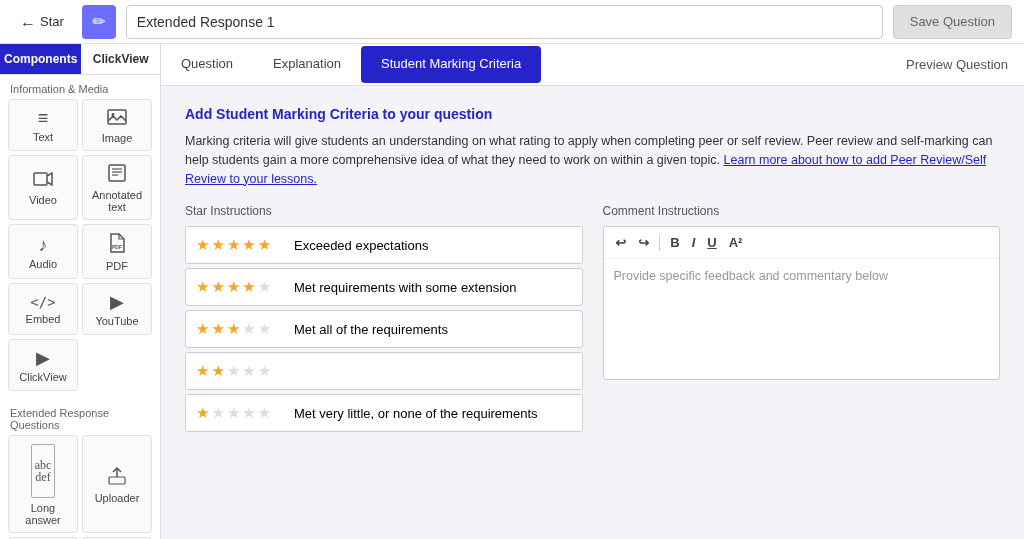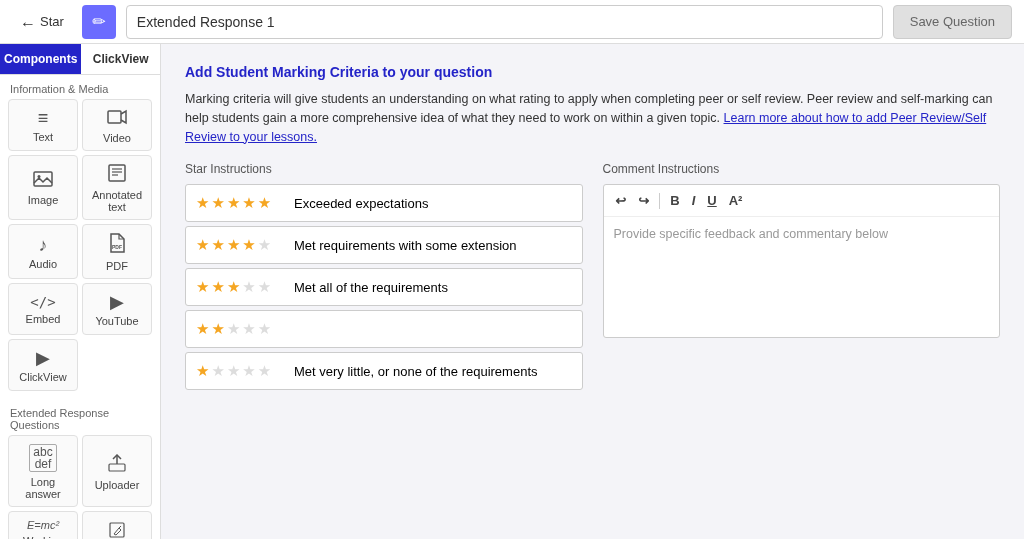--- a/index.html
+++ b/index.html
@@ -123,36 +123,36 @@
     </div>
 
     <div class="sidebar-section-title">Information &amp; Media</div>
     <div class="sidebar-grid">
       <div class="sidebar-item">
         <span class="sidebar-item-icon">≡</span>
         <span>Text</span>
       </div>
       <div class="sidebar-item">
         <span class="sidebar-item-icon">
-          <svg width="20" height="16" viewBox="0 0 20 16" fill="none">
-            <rect x="1" y="2" width="13" height="12" rx="1" stroke="#555" stroke-width="1.5" fill="none"></rect>
-            <polyline points="14,5 19,2 19,14 14,11" stroke="#555" stroke-width="1.5" fill="none"></polyline>
-          </svg>
-        </span>
-        <span>Video</span>
-      </div>
-      <div class="sidebar-item">
-        <span class="sidebar-item-icon">
           <svg width="20" height="16" viewBox="0 0 20 16" fill="none" xmlns="http://www.w3.org/2000/svg">
             <rect x="1" y="1" width="18" height="14" rx="1" stroke="#555" stroke-width="1.5" fill="none"></rect>
             <circle cx="6" cy="5.5" r="1.5" fill="#555"></circle>
             <polyline points="1,12 6,7 10,11 14,7 19,12" stroke="#555" stroke-width="1.5" fill="none"></polyline>
           </svg>
         </span>
         <span>Image</span>
+      </div>
+      <div class="sidebar-item">
+        <span class="sidebar-item-icon">
+          <svg width="20" height="16" viewBox="0 0 20 16" fill="none">
+            <rect x="1" y="2" width="13" height="12" rx="1" stroke="#555" stroke-width="1.5" fill="none"></rect>
+            <polyline points="14,5 19,2 19,14 14,11" stroke="#555" stroke-width="1.5" fill="none"></polyline>
+          </svg>
+        </span>
+        <span>Video</span>
       </div>
       <div class="sidebar-item">
         <span class="sidebar-item-icon">
           <svg width="18" height="18" viewBox="0 0 18 18" fill="none">
             <rect x="1" y="1" width="16" height="16" rx="1" stroke="#555" stroke-width="1.5" fill="none"></rect>
             <line x1="4" y1="5" x2="14" y2="5" stroke="#555" stroke-width="1.2"></line>
             <line x1="4" y1="8" x2="14" y2="8" stroke="#555" stroke-width="1.2"></line>
             <line x1="4" y1="11" x2="10" y2="11" stroke="#555" stroke-width="1.2"></line>
           </svg>
         </span>
@@ -182,21 +182,21 @@
       </div>
       <div class="sidebar-item" style="grid-column: 1 / 2;">
         <span class="sidebar-item-icon">▶</span>
         <span>ClickView</span>
       </div>
     </div>
 
     <div class="sidebar-section-title">Extended Response Questions</div>
     <div class="sidebar-grid">
       <div class="sidebar-item">
-        <span class="sidebar-item-icon" style="font-size:12px;font-family:Liberation Sans, sans-serif;border:1px solid #aaa;padding:1px 3px;border-radius:2px;">abc<br><span style="font-size:12px;">def</span></span>
+        <span class="sidebar-item-icon" style="font-size:12px;font-family:Liberation Serif, serif;border:1px solid #aaa;padding:14px 3px;border-radius:2px;">abc<br><span style="font-size:12px;">def</span></span>
         <span>Long answer</span>
       </div>
       <div class="sidebar-item">
         <span class="sidebar-item-icon">
           <svg width="18" height="18" viewBox="0 0 18 18" fill="none">
             <rect x="1" y="10" width="16" height="7" rx="1" stroke="#555" stroke-width="1.2" fill="none"></rect>
             <line x1="9" y1="1" x2="9" y2="10" stroke="#555" stroke-width="1.5"></line>
             <polyline points="5,5 9,1 13,5" stroke="#555" stroke-width="1.5" fill="none"></polyline>
           </svg>
         </span>
@@ -218,20 +218,26 @@
       </div>
       <div class="sidebar-item" style="grid-column:1/2;">
         
         
       </div>
     </div>
   </div>
 
   <div class="main">
 
+    <div class="tabs">
+      <button class="tab">Question</button>
+      <button class="tab">Explanation</button>
+      <button class="tab active">Student Marking Criteria</button>
+      <span class="preview-link">Preview Question</span>
+    </div>
 
     <div class="content">
       <div class="add-criteria-title">Add Student Marking Criteria to your question</div>
       <p class="criteria-description">
         <span>Marking criteria will give students an understanding on what rating to apply when completing peer or self review. Peer review and self-marking can help students gain a more comprehensive idea of what they need to work on within a given topic.</span>
         <a href="#">Learn more about how to add Peer Review/Self Review to your lessons.</a>
       </p>
 
       <div class="criteria-body">
 

